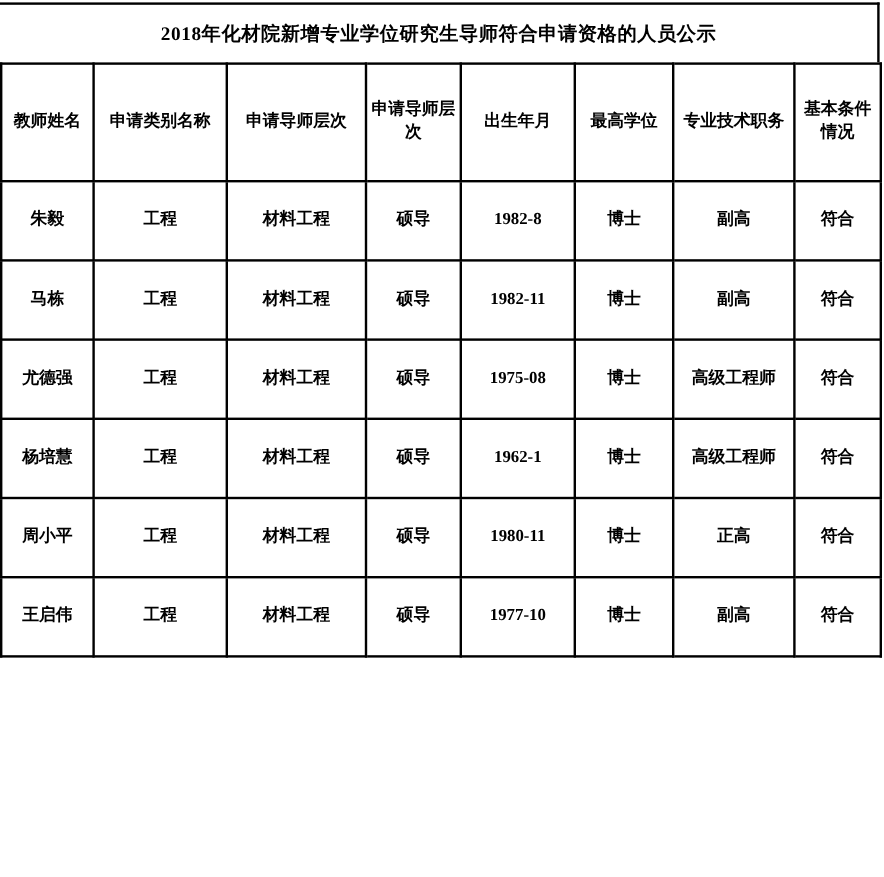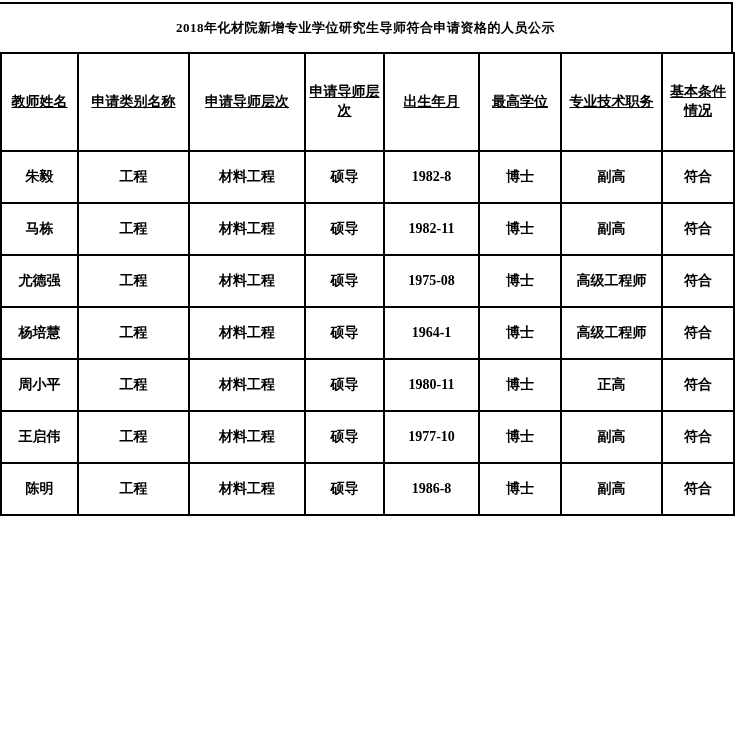--- a/index.html
+++ b/index.html
@@ -19,43 +19,43 @@
     width: 733px;
     height: 50px;
     margin-top: 2px;
     border-top: 2px solid #000;
     border-right: 2px solid #000;
     display: flex;
     align-items: center;
     justify-content: center;
   }
   .title-text {
-    font-size: 13px;
+    font-size: 16px;
     font-weight: bold;
     letter-spacing: 0.5px;
     white-space: nowrap;
   }
   table.announce {
     border-collapse: collapse;
     table-layout: fixed;
     width: 733px;
   }
   table.announce th,
   table.announce td {
     border: 2px solid #000;
     text-align: center;
     vertical-align: middle;
     font-weight: bold;
     font-size: 14px;
     line-height: 1.35;
     padding: 2px;
     overflow: hidden;
   }
-  table.announce thead tr { height: 98px; text-decoration: underline; }
-  table.announce tbody tr { height: 52px; }
+  table.announce thead tr { height: 98px; }
+  table.announce tbody tr { height: 66px; }
 </style>
 </head>
 <body>
 
 <div class="page">
 
   <div class="title-box">
     <div class="title-text">2018年化材院新增专业学位研究生导师符合申请资格的人员公示</div>
   </div>
 
@@ -111,21 +111,21 @@
           <td>1975-08</td>
           <td>博士</td>
           <td>高级工程师</td>
           <td>符合</td>
         </tr>
         <tr>
           <td>杨培慧</td>
           <td>工程</td>
           <td>材料工程</td>
           <td>硕导</td>
-          <td>1964-1</td>
+          <td>1962-1</td>
           <td>博士</td>
           <td>高级工程师</td>
           <td>符合</td>
         </tr>
         <tr>
           <td>周小平</td>
           <td>工程</td>
           <td>材料工程</td>
           <td>硕导</td>
           <td>1980-11</td>
@@ -136,26 +136,16 @@
         <tr>
           <td>王启伟</td>
           <td>工程</td>
           <td>材料工程</td>
           <td>硕导</td>
           <td>1977-10</td>
           <td>博士</td>
           <td>副高</td>
           <td>符合</td>
         </tr>
-        <tr>
-          <td>陈明</td>
-          <td>工程</td>
-          <td>材料工程</td>
-          <td>硕导</td>
-          <td>1986-8</td>
-          <td>博士</td>
-          <td>副高</td>
-          <td>符合</td>
-        </tr>
       </tbody>
   </table>
 
 </div>
 
 </body></html>

